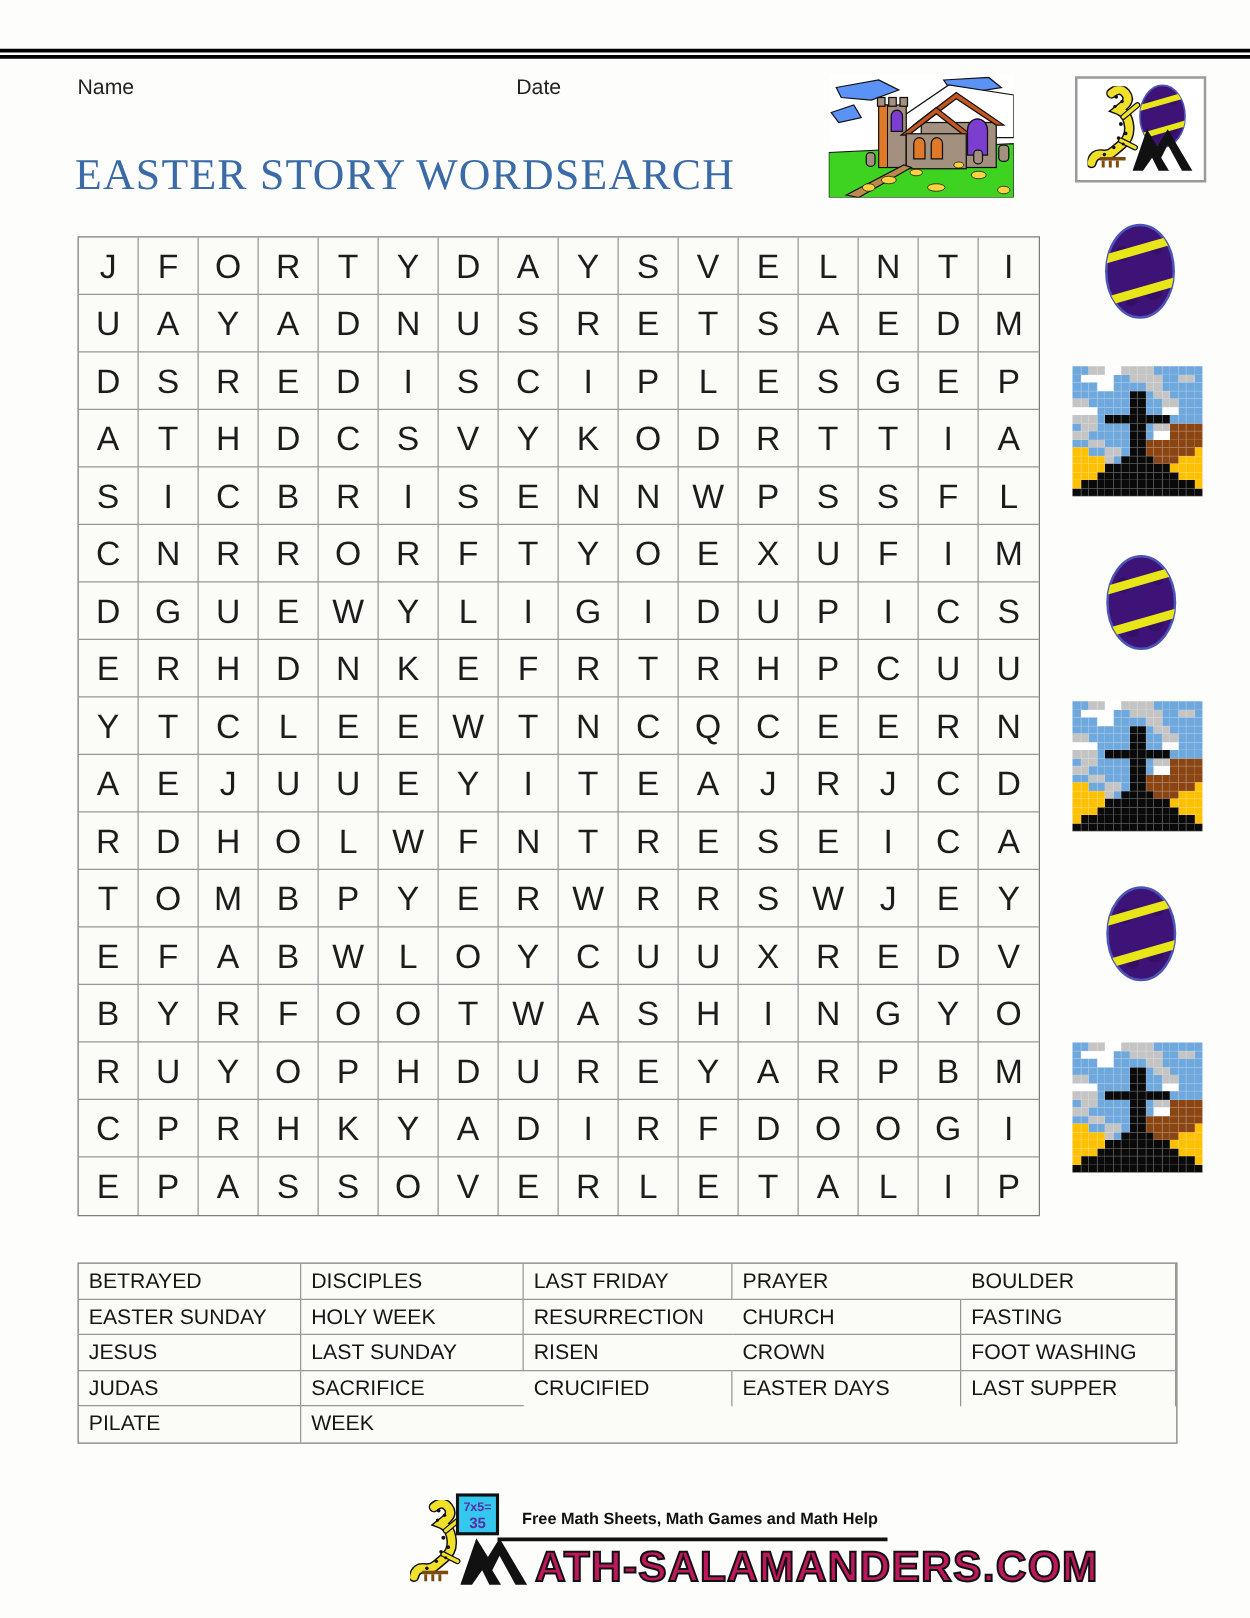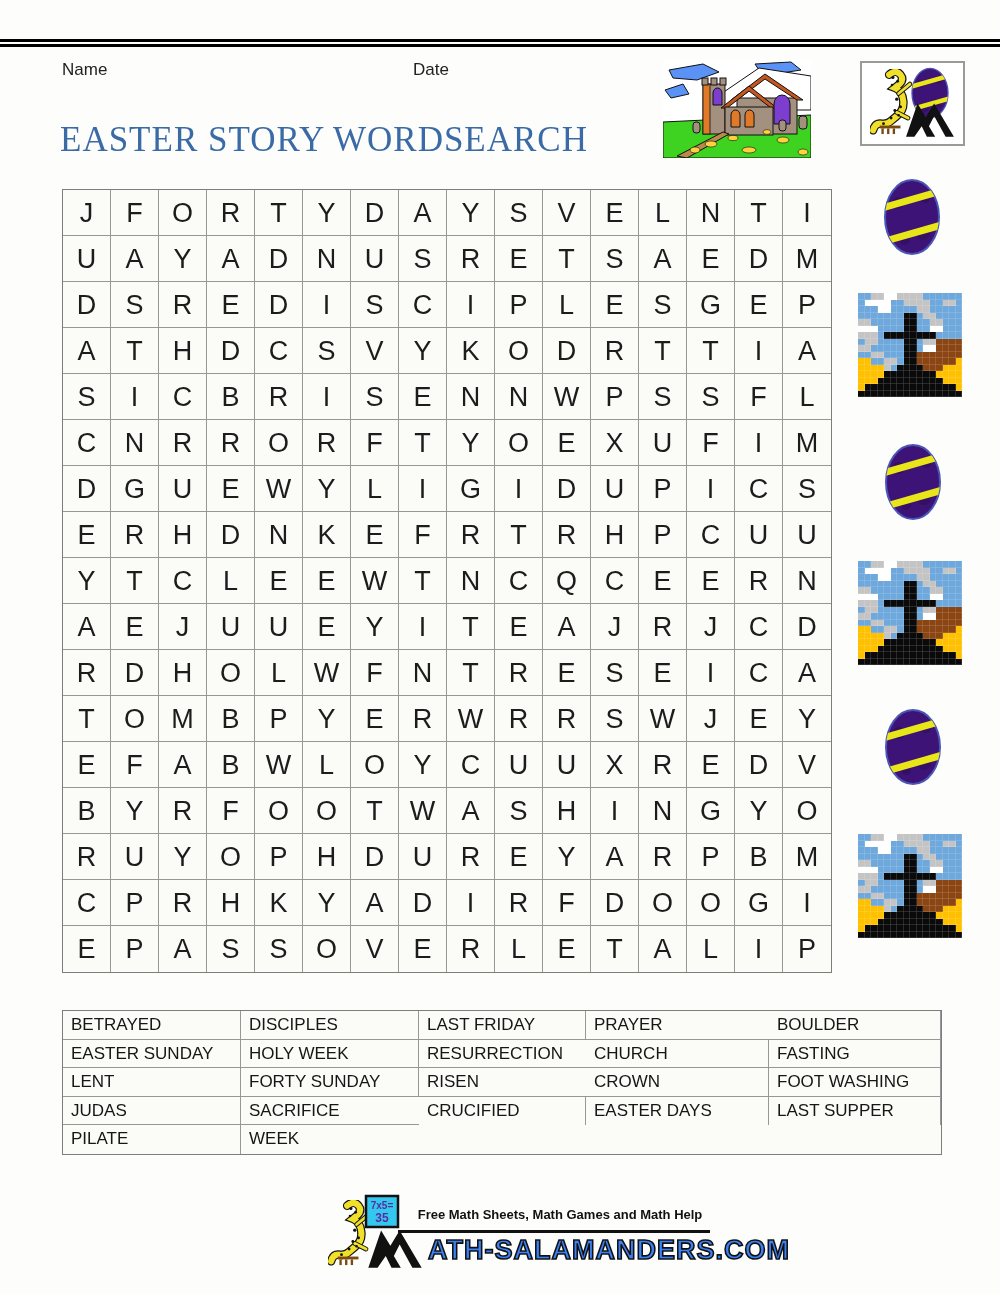--- a/index.html
+++ b/index.html
@@ -75,22 +75,22 @@
   
   .logo-box{
     left:860px;top:61px;width:101px;height:81px;
     border:2px solid #9a9a9a;background:#fff;
   }
 
   
   .tagline{font-size:13px;font-weight:bold;color:#111;white-space:nowrap;}
   .footer-rule{height:3px;background:#111;}
   .site-text{
-    font-size:27px;font-weight:bold;letter-spacing:1px;
-    color:#3b82f6;-webkit-text-stroke:1.6px #111;
+    font-size:34px;font-weight:bold;letter-spacing:1px;
+    color:#be185d;-webkit-text-stroke:1.6px #111;
     white-space:nowrap;
   }
 </style>
 </head>
 <body>
 
 <svg width="0" height="0" style="position:absolute" aria-hidden="true">
   <defs>
     <symbol id="sym-egg" viewBox="0 0 58 78">
       <clipPath id="eggclip">
@@ -1261,22 +1261,22 @@
     <div class="word-cell">BETRAYED</div>
     <div class="word-cell">DISCIPLES</div>
     <div class="word-cell">LAST FRIDAY</div>
     <div class="word-cell last-col">PRAYER</div>
     <div class="word-cell">BOULDER</div>
     <div class="word-cell">EASTER SUNDAY</div>
     <div class="word-cell">HOLY WEEK</div>
     <div class="word-cell last-col">RESURRECTION</div>
     <div class="word-cell">CHURCH</div>
     <div class="word-cell">FASTING</div>
-    <div class="word-cell">LENT</div>
-    <div class="word-cell">FORTY SUNDAY</div>
+    <div class="word-cell">JESUS</div>
+    <div class="word-cell">LAST SUNDAY</div>
     <div class="word-cell last-col">RISEN</div>
     <div class="word-cell">CROWN</div>
     <div class="word-cell">FOOT WASHING</div>
     <div class="word-cell">JUDAS</div>
     <div class="word-cell last-col">SACRIFICE</div>
     <div class="word-cell last-row">CRUCIFIED</div>
     <div class="word-cell last-row">EASTER DAYS</div>
     <div class="word-cell last-row">LAST SUPPER</div>
     <div class="word-cell last-row">PILATE</div>
     <div class="word-cell last-col last-row">WEEK</div>

